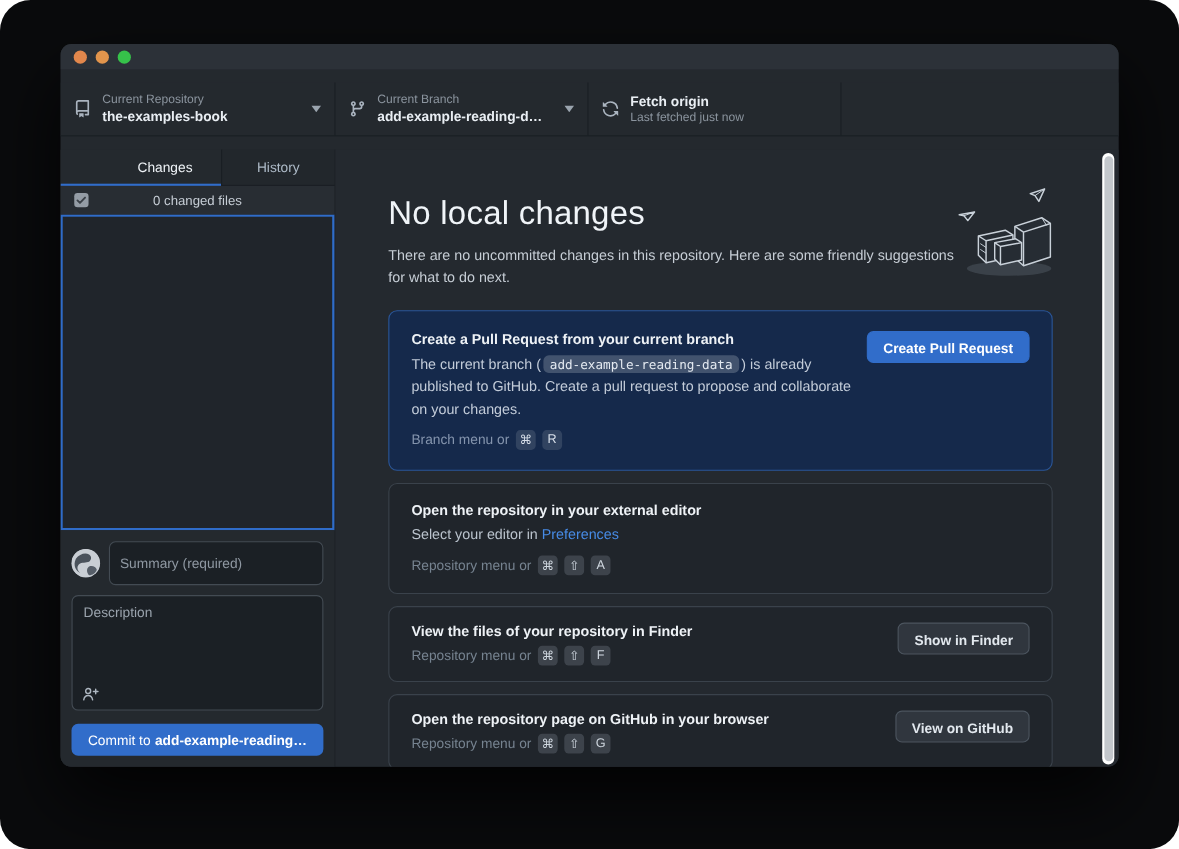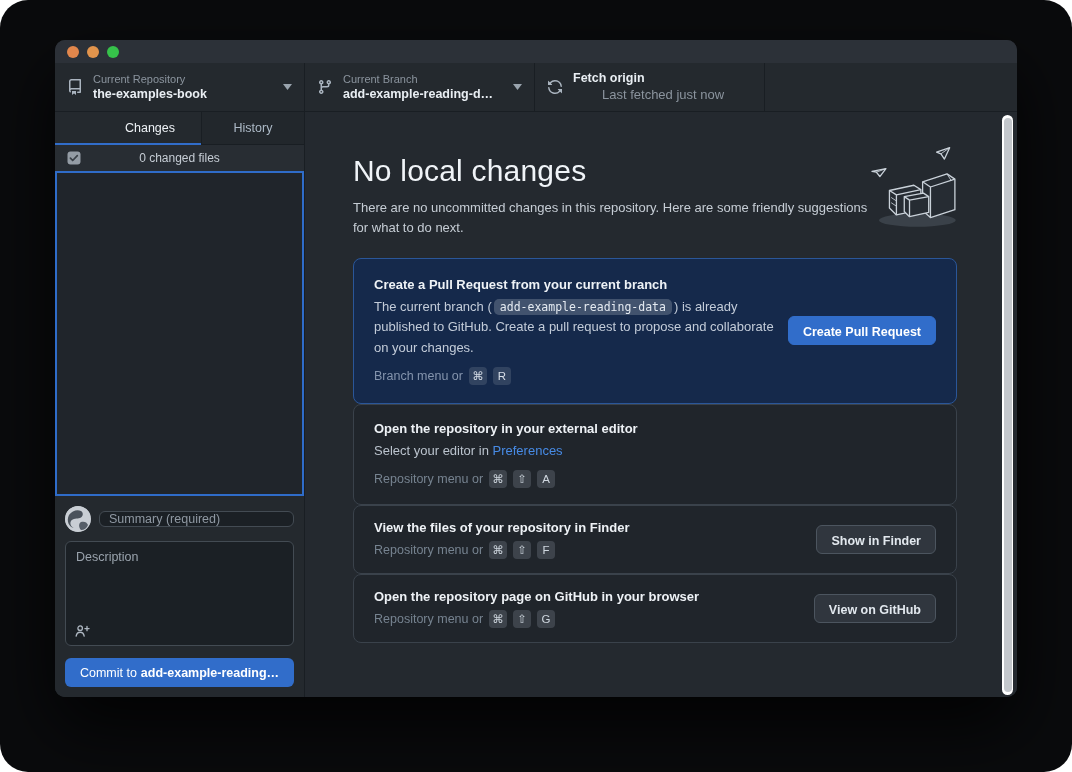--- a/index.html
+++ b/index.html
@@ -8,20 +8,21 @@
 
   .desktop{
     position:relative; width:1072px; height:772px;
     background:#0a0b0d; border-radius:28px; overflow:hidden;
   }
   .window{
     position:absolute; left:55px; top:40px; width:962px; height:657px;
     border-radius:10px; overflow:hidden; background:#24292e;
     display:flex; flex-direction:column;
     box-shadow:0 30px 70px rgba(0,0,0,.8);
+    gap:12px;
   }
   
   .titlebar{ height:23px; flex-shrink:0; background:#2c3138;
     display:flex; align-items:center; padding-left:12px; gap:8px; }
   .tl{ width:12px; height:12px; border-radius:50%; }
   .tl.close{ background:var(--traffic-close,#e2874c); }
   .tl.min{ background:var(--traffic-minimize,#e2944c); }
   .tl.zoom{ background:var(--traffic-zoom,#36c24a); }
 
   
@@ -29,21 +30,21 @@
     border-bottom:1px solid #191e23; display:flex; }
   .tb-sec{ display:flex; align-items:center; gap:10px; padding:0 12px;
     border-right:1px solid #191e23; cursor:default; }
   .tb-sec.repo{ width:250px; } .tb-sec.branch{ width:230px; } .tb-sec.fetch{ width:230px; }
   .tb-rest{ flex:1; }
   .tb-icon{ flex-shrink:0; display:flex; color:#aab4bf; }
   .tb-text{ min-width:0; }
   .tb-label{ font-size:11px; color:#8b949e; line-height:1.3; white-space:nowrap; }
   .tb-value{ font-size:12.5px; font-weight:700; color:#e9eef3; line-height:1.3; white-space:nowrap;
     overflow:hidden; text-overflow:ellipsis; }
-  .tb-sub{ font-size:13px; color:#8b949e; line-height:1.3; white-space:nowrap;margin-left:29px; }
+  .tb-sub{ font-size:11px; color:#8b949e; line-height:1.3; white-space:nowrap; }
   .chev{ margin-left:auto; display:flex; color:#9aa4ae; }
 
   
   .app-body{ flex:1; display:flex; position:relative; min-height:0; }
 
   
   .sidebar{ width:250px; flex-shrink:0; background:#24292e;
     border-right:1px solid #191e23; display:flex; flex-direction:column; }
   .tabs{ display:flex; height:33px; flex-shrink:0; }
   .tab{ flex:1; display:flex; align-items:center; justify-content:center;
@@ -56,21 +57,21 @@
     display:flex; align-items:center; justify-content:center;
     background:#282d33; font-size:12px; color:#c6cdd5; }
   .files-header .cbx{ position:absolute; left:12px; top:6px; display:flex; }
   .file-list{ flex:1; background:#20252b; border:2px solid var(--focus-ring,#2f6cc9); }
 
   .commit-box{ flex-shrink:0; padding:10px; background:#24292e; display:flex; flex-direction:column; }
   .summary-row{ display:flex; align-items:center; gap:8px; }
   .avatar{ width:26px; height:26px; border-radius:50%; overflow:hidden; flex-shrink:0;
     background:radial-gradient(circle at 35% 35%, #d8dde2, #8d949c); position:relative; }
   .avatar svg{ position:absolute; inset:0; }
-  .summary-input{ flex:1; height:16px; min-width:0; background:#1b2025;
+  .summary-input{ flex:1; height:40px; min-width:0; background:#1b2025;
     border:1px solid #434b53; border-radius:6px; padding:0 9px;
     font-size:12.5px; color:#e6edf3; outline:none;
     font-family:"Liberation Sans","DejaVu Sans",sans-serif; }
   .summary-input::placeholder{ color:#8f98a2; }
   .desc-box{ margin-top:9px; height:105px; background:#1b2025;
     border:1px solid #434b53; border-radius:6px; position:relative; padding:8px 10px; }
   .desc-box textarea{ width:100%; height:72px; background:transparent; border:none; resize:none;
     outline:none; font-size:12.5px; color:#e6edf3;
     font-family:"Liberation Sans","DejaVu Sans",sans-serif; }
   .desc-box textarea::placeholder{ color:#9aa3ad; }
@@ -80,22 +81,22 @@
     display:flex; align-items:center; justify-content:center; gap:4px; cursor:pointer;
     font-family:"Liberation Sans","DejaVu Sans",sans-serif; white-space:nowrap; overflow:hidden; }
 
   
   .main{ flex:1; min-width:0; background:#24292f; padding:42px 60px 0 48px; position:relative; overflow:hidden; }
   .main-header{ position:relative; margin-bottom:20px; }
   .page-title{ font-size:30px; font-weight:300; color:#f0f4f8; letter-spacing:.2px; }
   .page-subtitle{ font-size:13px; color:#c6cdd5; line-height:1.55; margin-top:10px; max-width:515px; }
   .illustration{ position:absolute; top:-10px; right:-4px; }
 
-  .card{ display:flex; align-items:center; background:#20252b;
-    border:1px solid #3a424b; border-radius:8px; padding:16px 20px; }
+  .card{ display:flex; align-items:flex-start; background:#20252b;
+    border:1px solid #3a424b; border-radius:8px; padding:16px 20px; margin-bottom:11px; }
   .card.compact{ padding:14px 20px; }
   .card.accent{ background:var(--pr-card-bg,#15294b); border-color:var(--pr-card-border,#2a5699); padding:18px 20px; }
   .card-text{ flex:1; min-width:0; padding-right:14px; }
   .card-title{ font-size:13px; font-weight:700; color:#eef2f6; margin-bottom:5px; }
   .card-body{ font-size:13px; color:#bac3cd; line-height:1.55; max-width:428px; }
   .accent .card-body{ color:#c3ccd9; }
   .card-hint{ margin-top:9px; font-size:12.5px; color:#768390; display:flex; align-items:center; gap:6px; }
   .accent .card-hint{ color:#8494ad; }
   kbd{ display:inline-flex; align-items:center; justify-content:center; min-width:18px; height:18px;
     padding:0 3px; border-radius:4px; background:rgba(120,130,142,.33); color:#cfd7df;

